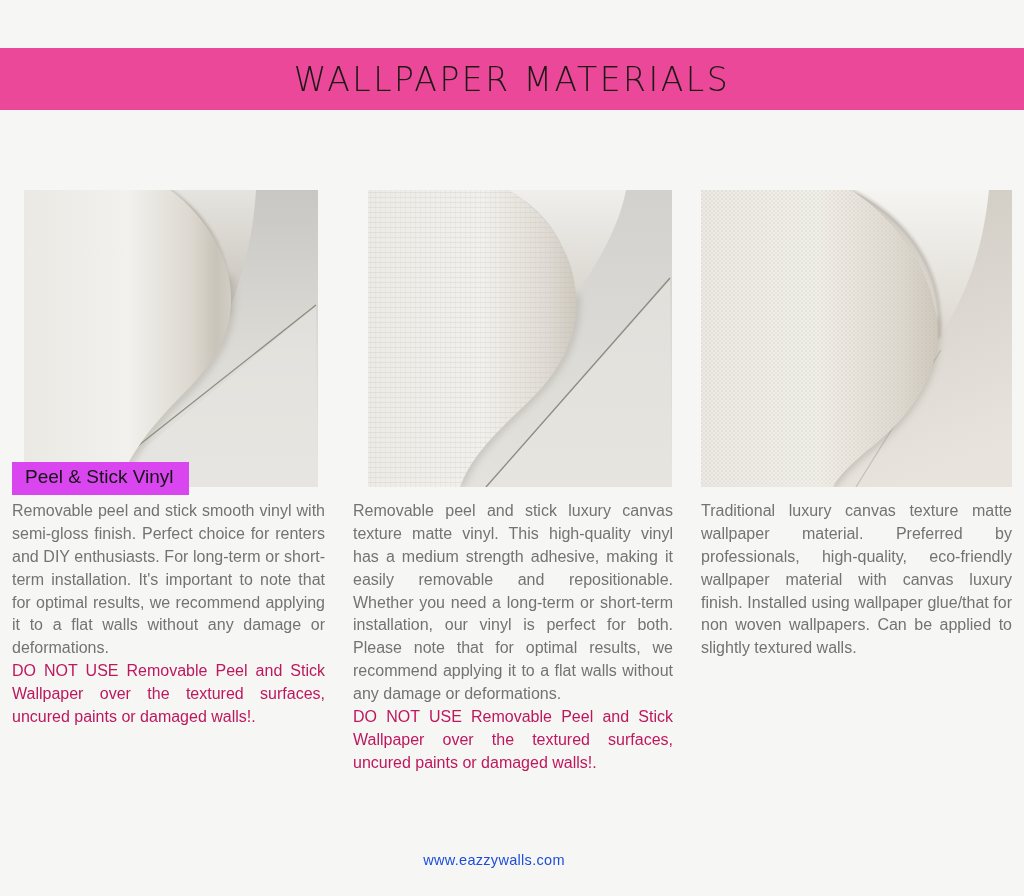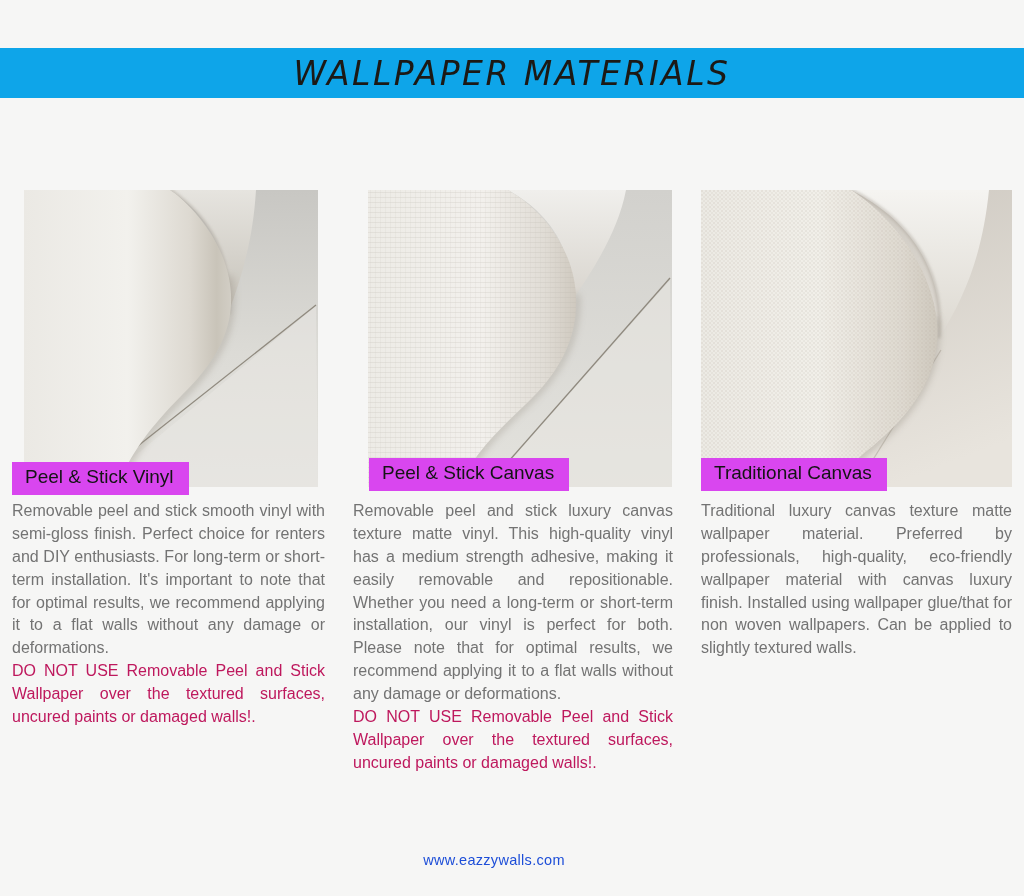--- a/index.html
+++ b/index.html
@@ -3,22 +3,22 @@
 <meta charset="utf-8">
 <style>
   html,body{margin:0;padding:0;}
   body{
     width:1024px;height:896px;overflow:hidden;position:relative;
     background:#f6f6f5;
     font-family:"Liberation Sans",sans-serif;
     -webkit-font-smoothing:antialiased;
   }
   .banner{
-    position:absolute;top:48px;left:0;width:1024px;height:50px;
-    background:#0ea5e9;display:flex;align-items:center;justify-content:center;font-style:italic;
+    position:absolute;top:48px;left:0;width:1024px;height:62px;
+    background:#ec4899;display:flex;align-items:center;justify-content:center;
   }
   .banner h1{
     margin:0;font-family:"DejaVu Sans","Liberation Sans",sans-serif;
     font-weight:300;font-size:33px;letter-spacing:2.5px;color:#1c1915;
   }
   .columns{
     position:absolute;top:190px;left:0;width:1024px;
     display:grid;grid-template-columns:313px 320px 311px;
     justify-content:space-between;padding:0 12px;box-sizing:border-box;
   }
@@ -131,21 +131,20 @@
         </defs>
         <rect x="0" y="0" width="304" height="297" fill="url(#g2-wall)"></rect>
         <polygon points="302,90 304,297 118,297 150,262" fill="#e7e6e1" opacity="0.6"></polygon>
         <path d="M302 88 L118 297" stroke="#8f897e" stroke-width="1.3" fill="none"></path>
         <path d="M140 0 L258 0 C250 42 225 80 203 112 C208 60 180 22 140 0 Z" fill="url(#g2-back)"></path>
         <path d="M128 6 C176 26 206 62 205 112 C204 134 199 148 190 162 C196 104 176 46 122 10 Z" fill="url(#g2-flap)"></path>
         <path d="M208 104 C211 148 192 182 158 214 C128 242 102 268 92 297" stroke="#968f83" stroke-width="7" fill="none" opacity="0.38" filter="url(#g2-blur)"></path>
         <path d="M0 0 L140 0 C178 22 206 62 208 106 C210 148 192 182 158 214 C128 242 102 268 92 297 L0 297 Z" fill="url(#g2-sheet)"></path>
         <path d="M0 0 L140 0 C178 22 206 62 208 106 C210 148 192 182 158 214 C128 242 102 268 92 297 L0 297 Z" fill="url(#g2-tex)"></path>
       </svg>
-      <span class="sample-label">Peel &amp; Stick Canvas</span>
     </div>
     <p class="description">Removable peel and stick luxury canvas texture matte vinyl. This high-quality vinyl has a medium strength adhesive, making it easily removable and repositionable. Whether you need a long-term or short-term installation, our vinyl is perfect for both. Please note that for optimal results, we recommend applying it to a flat walls without any damage or deformations.</p>
     <p class="warning">DO NOT USE Removable Peel and Stick Wallpaper over the textured surfaces, uncured paints or damaged walls!.</p>
   </section>
 
   <section class="col c3">
     <div class="figure">
       <svg viewBox="0 0 311 297" preserveAspectRatio="none" aria-hidden="true">
         <defs>
           <linearGradient id="g3-wall" x1="0.2" y1="0" x2="0.6" y2="1">
@@ -174,21 +173,20 @@
             </filter>
         </defs>
         <rect x="0" y="0" width="311" height="297" fill="url(#g3-wall)"></rect>
         <path d="M150 0 L288 0 C282 60 266 104 238 148 C244 78 206 28 150 0 Z" fill="url(#g3-back)"></path>
         <path d="M150 0 C206 28 244 78 238 148" stroke="#a9a298" stroke-width="3" fill="none" opacity="0.55" filter="url(#g3-blur2)"></path>
         <path d="M240 160 L155 297" stroke="#a39c8f" stroke-width="1.2" fill="none" opacity="0.5"></path>
         <path d="M234 128 C240 184 207 226 171 256 C151 272 137 285 131 297" stroke="#938c80" stroke-width="8" fill="none" opacity="0.4" filter="url(#g3-blur)"></path>
         <path d="M0 0 L150 0 C185 22 230 72 236 132 C241 186 208 226 172 256 C152 272 138 285 132 297 L0 297 Z" fill="url(#g3-sheet)"></path>
         <path d="M0 0 L150 0 C185 22 230 72 236 132 C241 186 208 226 172 256 C152 272 138 285 132 297 L0 297 Z" fill="url(#g3-tex)"></path>
       </svg>
-      <span class="sample-label">Traditional Canvas</span>
     </div>
     <p class="description">Traditional luxury canvas texture matte wallpaper material. Preferred by professionals, high-quality, eco-friendly wallpaper material with canvas luxury finish. Installed using wallpaper glue/that for non woven wallpapers. Can be applied to slightly textured walls.</p>
 
   </section>
 
 </main>
 
 <footer class="footer">www.eazzywalls.com</footer>
 
 </body></html>

